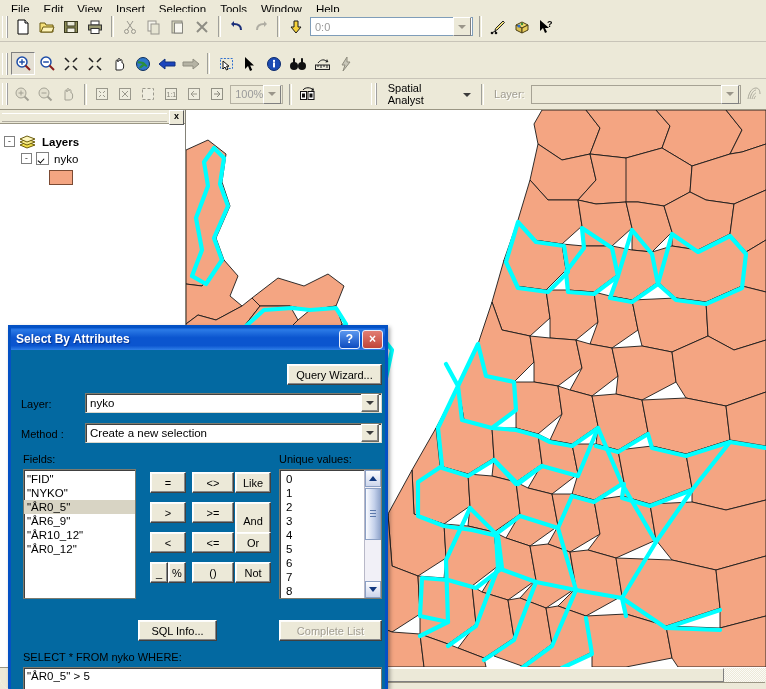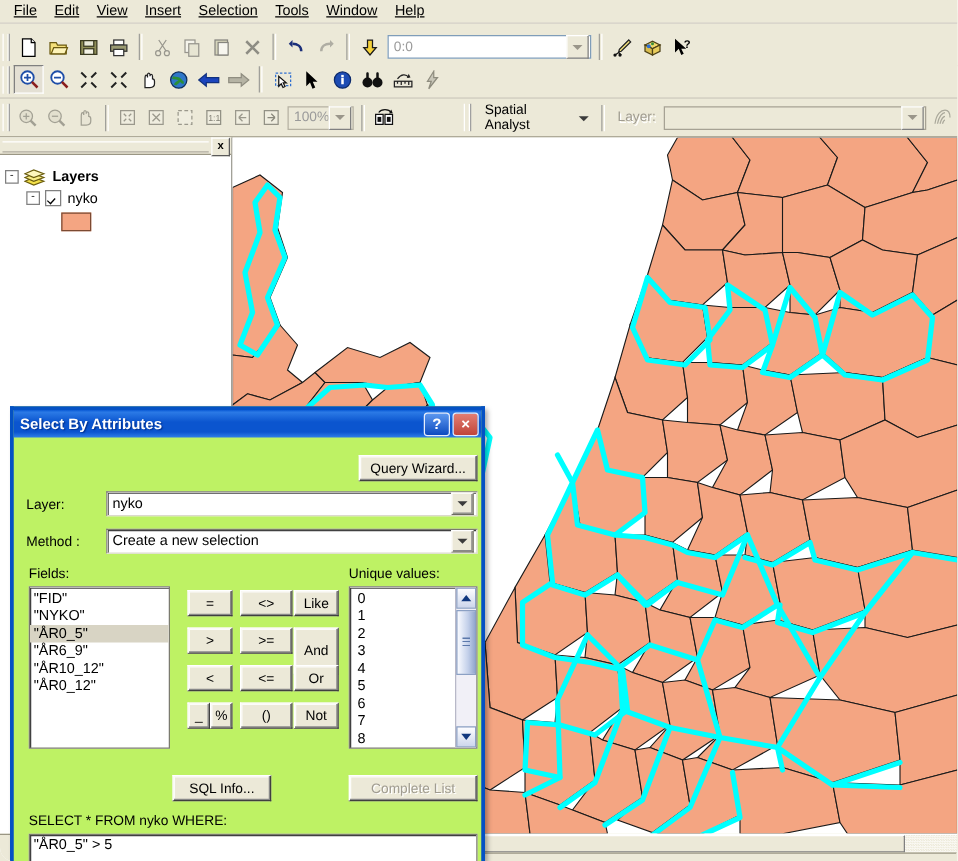--- a/index.html
+++ b/index.html
@@ -14,21 +14,21 @@
 
   
   .menubar{position:absolute;left:0;top:0;width:766px;height:19px;background:#ece9d8;
            border-bottom:1px solid #d4d0c8;display:flex;align-items:center;padding-left:4px;box-sizing:border-box;}
   .menuitem{padding:2px 7px 3px 7px;font-size:11.5px;color:#000;cursor:default;white-space:nowrap;}
   .menuitem u{text-decoration:underline;}
 
   
   .toolbar{position:absolute;left:0;background:#ece9d8;box-sizing:border-box;
            display:flex;align-items:center;}
-  #tb1{top:23px;width:766px;height:30px;border-bottom:1px solid #c8c4b8;}
+  #tb1{top:12px;width:766px;height:30px;border-bottom:1px solid #c8c4b8;}
   #tb2{top:49px;width:766px;height:30px;border-bottom:1px solid #c8c4b8;}
   #tb3{top:79px;width:766px;height:31px;border-bottom:1px solid #9a9684;}
   .tgrip{width:4px;height:22px;margin:0 3px 0 2px;
          border-left:1px solid #fff;border-right:1px solid #a0a0a0;
          box-shadow:inset -1px 0 0 #fff;}
   .tbtn{width:24px;height:23px;margin:0 0px;display:flex;align-items:center;justify-content:center;
         cursor:default;box-sizing:border-box;position:relative;}
   .tbtn.sunken{border:1px solid #808080;border-right-color:#fff;border-bottom-color:#fff;background:#e4e0d4;}
   .tsep{width:1px;height:21px;margin:0 4px;border-left:1px solid #a0a09a;border-right:1px solid #fff;}
   .tsvg{display:block;}
@@ -74,21 +74,21 @@
   #mapScroll{position:absolute;left:186px;top:667px;width:580px;height:15px;background:#ece9d8;
              border-top:1px solid #fff;box-sizing:border-box;display:flex;align-items:stretch;}
   #mapThumb{flex:1;background:#ece9d8;border:1px solid #fff;border-right-color:#808080;border-bottom-color:#808080;}
   #mapTrack{width:42px;background:repeating-conic-gradient(#ece9d8 0 25%, #fbfaf6 0 50%) 0 0/2px 2px;}
   #statusbar{position:absolute;left:186px;top:682px;width:580px;height:7px;background:#ece9d8;border-top:1px solid #9a9684;}
   #leftBottom{position:absolute;left:0;top:667px;width:186px;height:22px;background:#ece9d8;
               border-top:1px solid #9a9684;border-right:1px solid #848278;box-sizing:border-box;
               font-size:11px;padding:4px 0 0 3px;}
 
   
-  #dlg{position:absolute;left:8px;top:325px;width:380px;height:364px;background:#bef264;
+  #dlg{position:absolute;left:8px;top:325px;width:380px;height:364px;background:#0369a1;
        border:3px solid #0451c4;border-bottom:none;box-sizing:border-box;
        box-shadow:2px 2px 4px rgba(0,0,0,.35);}
   #dlgTitle{height:22px;display:flex;align-items:center;
      background:linear-gradient(to bottom,#0a5ad6 0%,#2b7ae6 8%,#0b55cf 44%,#0b55cf 80%,#2f7fe8 100%);
      padding-left:5px;box-sizing:border-box;}
   #dlgTitle .ttxt{color:#fff;font-weight:bold;font-size:12px;flex:1;text-shadow:1px 1px 1px #00308f;}
   .tbtnsq{width:19px;height:17px;margin-right:2px;border:1px solid #e8eefb;border-radius:3px;
           display:flex;align-items:center;justify-content:center;font-weight:bold;font-size:12px;color:#fff;cursor:default;}
   .tbtnsq.help{background:linear-gradient(to bottom,#5b97ef,#0d4bbf);}
   .tbtnsq.close{background:linear-gradient(to bottom,#e27e73,#c0453a);}

